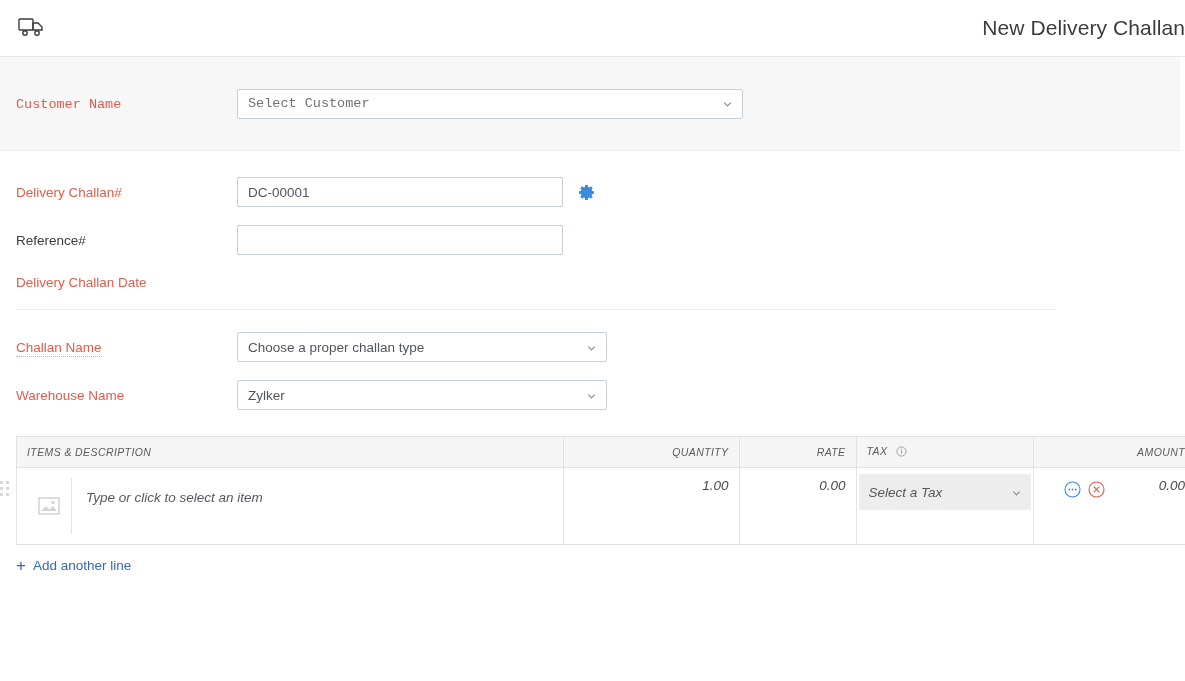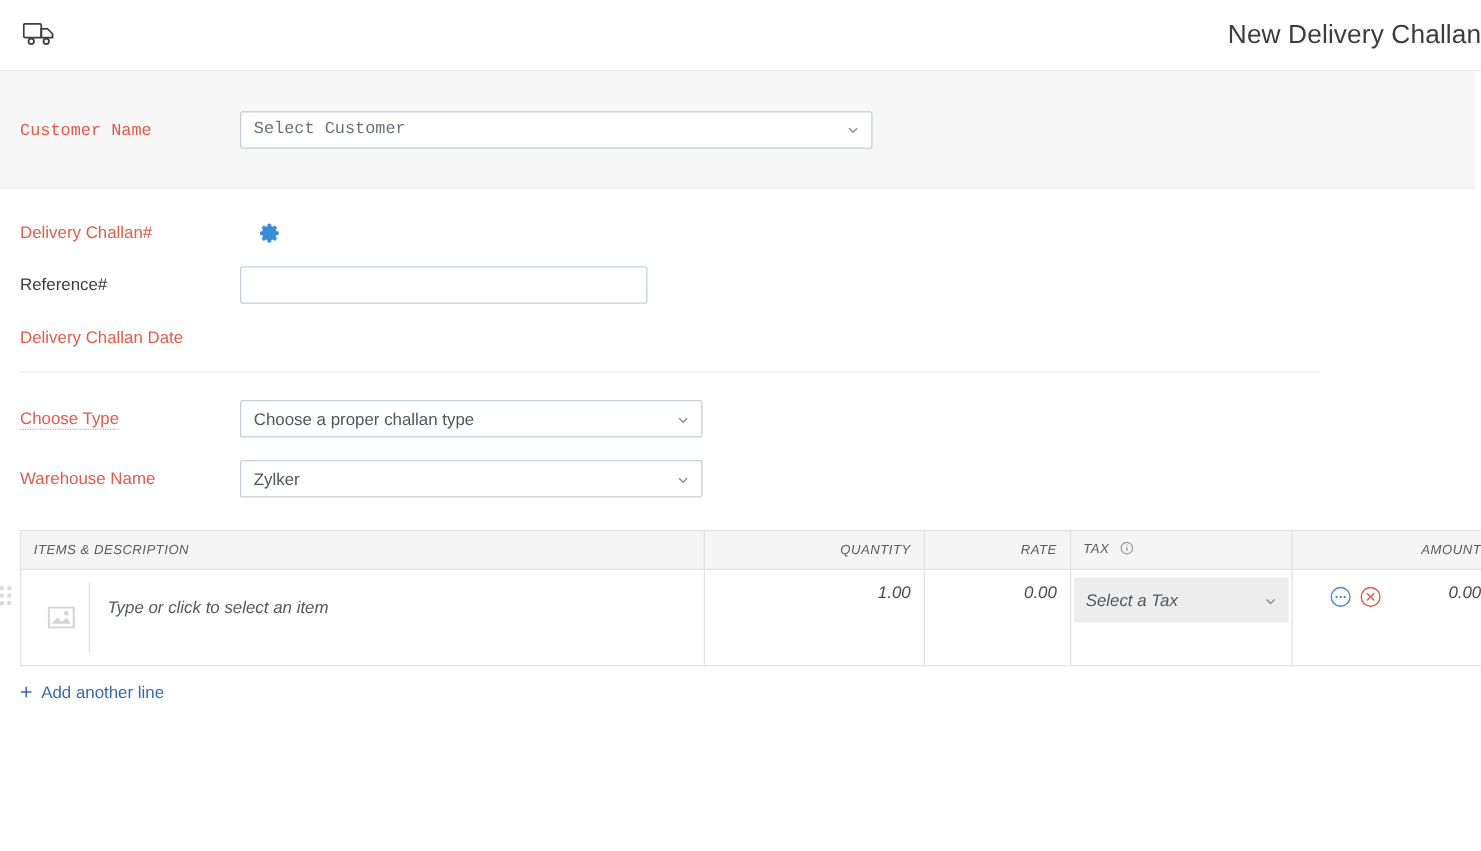--- a/index.html
+++ b/index.html
@@ -64,20 +64,21 @@
     border: 1px solid #c3cfdb;
     border-radius: 2px;
     background: #ffffff;
     height: 30px;
     display: flex;
     align-items: center;
     padding: 0 10px;
     font-size: 13.5px;
     color: #50565c;
     position: relative;
+    margin-left: 45px;
   }
   .field.placeholder-text { color: #6c7278; }
   .select-field { padding-right: 26px; }
   .chevron {
     position: absolute;
     right: 9px;
     top: 50%;
     transform: translateY(-50%);
     width: 11px;
     height: 11px;
@@ -239,20 +240,23 @@
     </div>
   </div>
 
   
   <div class="form-body">
 
     <div class="form-row">
       <div class="label-cell">
         <span class="label required">Delivery Challan#</span>
       </div>
+      <div class="field w-text">
+        <span>DC-00001</span>
+      </div>
       <span class="gear-btn">
         <svg viewBox="0 0 17 17" width="17" height="17" fill="#3a8cd8">
           <path d="M8.5 5.6a2.9 2.9 0 1 0 0 5.8 2.9 2.9 0 0 0 0-5.8zm0 4.3a1.4 1.4 0 1 1 0-2.8 1.4 1.4 0 0 1 0 2.8z"></path>
           <path d="M15 9.8V7.2l-1.9-.3a4.9 4.9 0 0 0-.5-1.2l1.1-1.6-1.8-1.8-1.6 1.1a4.9 4.9 0 0 0-1.2-.5L8.8 1H6.2l-.3 1.9a4.9 4.9 0 0 0-1.2.5L3.1 2.3 1.3 4.1l1.1 1.6a4.9 4.9 0 0 0-.5 1.2L0 7.2v2.6l1.9.3c.12.42.29.82.5 1.2l-1.1 1.6 1.8 1.8 1.6-1.1c.38.21.78.38 1.2.5l.3 1.9h2.6l.3-1.9c.42-.12.82-.29 1.2-.5l1.6 1.1 1.8-1.8-1.1-1.6c.21-.38.38-.78.5-1.2L15 9.8z"></path>
         </svg>
       </span>
     </div>
 
     <div class="form-row">
       <div class="label-cell">
@@ -266,21 +270,21 @@
     <div class="form-row">
       <div class="label-cell">
         <span class="label required">Delivery Challan Date</span>
       </div>
     </div>
 
     <div class="divider"></div>
 
     <div class="form-row">
       <div class="label-cell">
-        <span class="label hinted">Choose Type</span>
+        <span class="label hinted">Challan Name</span>
       </div>
       <div class="field select-field w-select">
         <span>Choose a proper challan type</span>
         <span class="chevron">
           <svg viewBox="0 0 12 12" width="11" height="11" fill="none" stroke="#8b8f94" stroke-width="1.3">
             <path d="M2.5 4.5 L6 8 L9.5 4.5"></path>
           </svg>
         </span>
       </div>
     </div>

